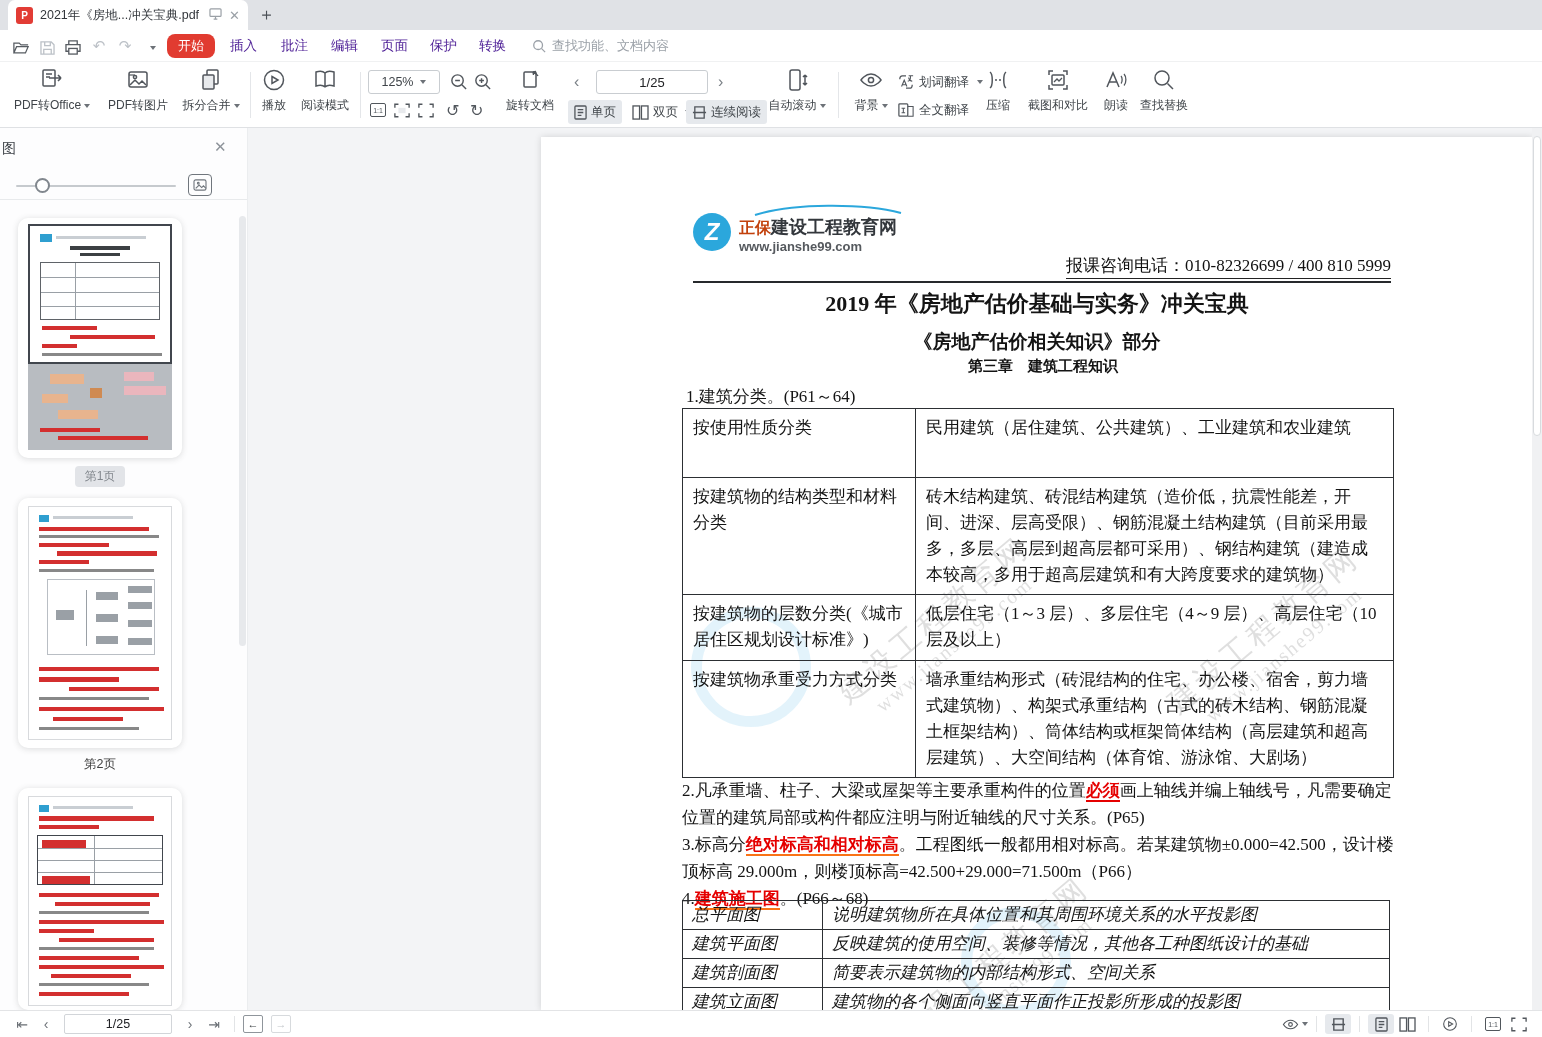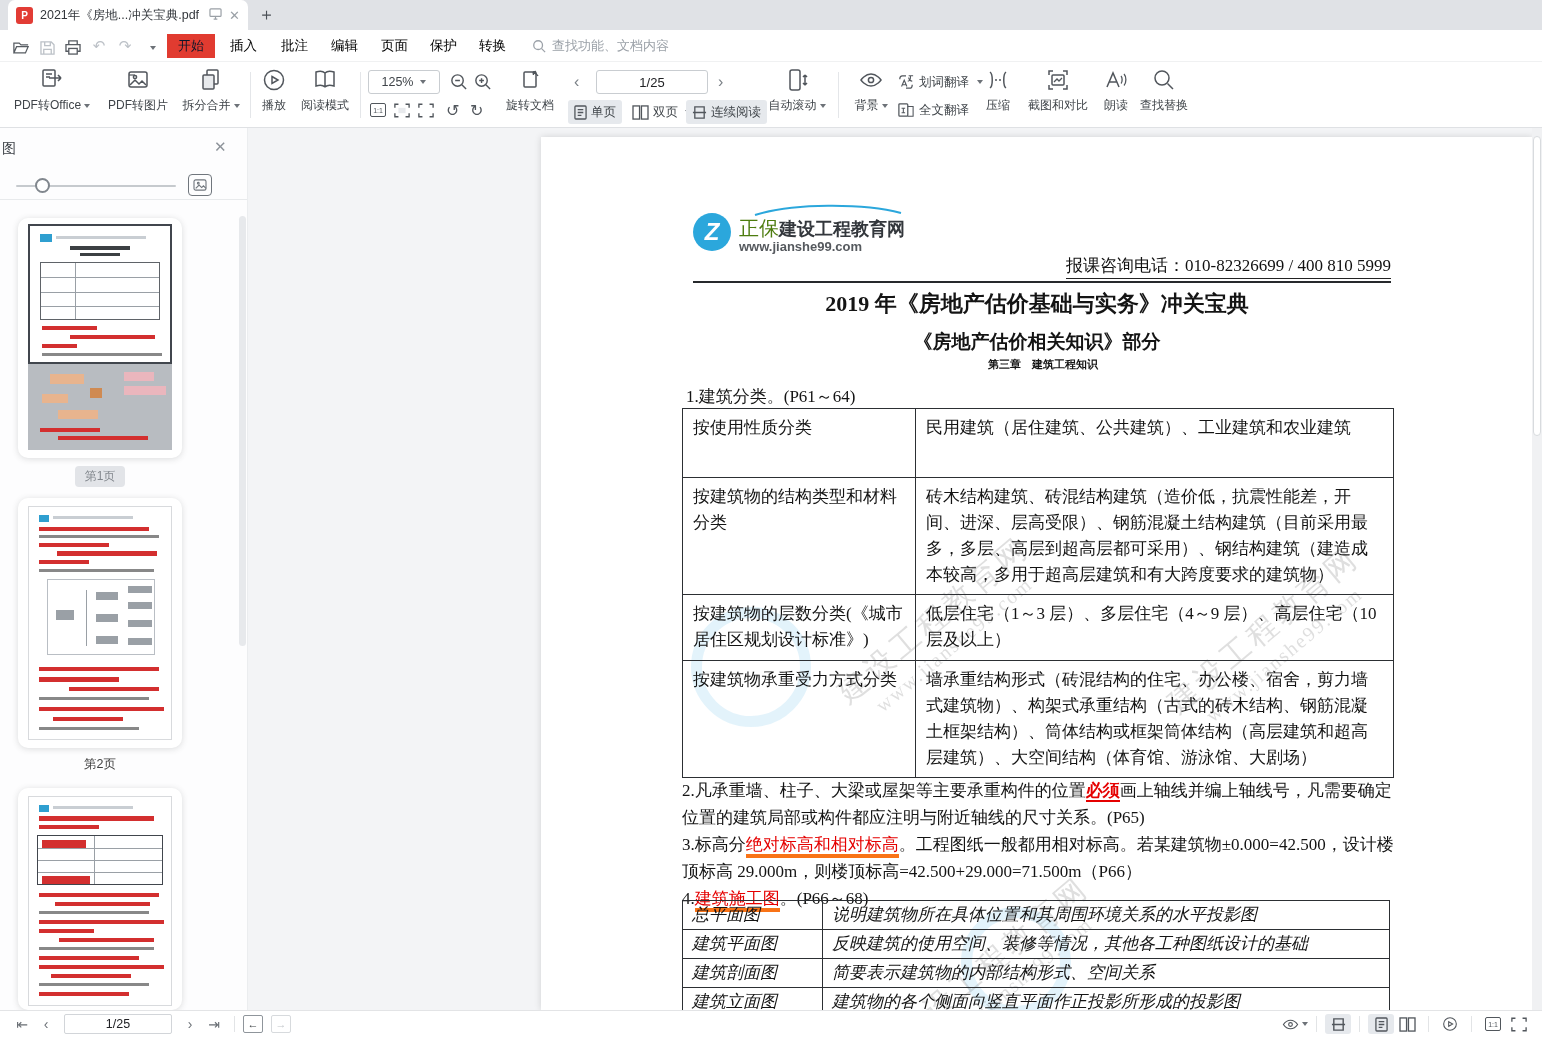--- a/index.html
+++ b/index.html
@@ -14,22 +14,22 @@
 .tabglyph { color:#9aa0a6; font-size:13px; line-height:1; flex:0 0 auto; cursor:pointer; }
 .newtab { position:absolute; left:258px; top:3px; font-size:17px; color:#4a4f55; cursor:pointer; }
 
 
 .menurow { position:absolute; left:0; top:30px; width:100%; height:32px; background:#fff; border-bottom:1px solid #f0f1f2; }
 .qat { position:absolute; top:0; height:32px; display:flex; align-items:center; }
 .qicon { width:26px; text-align:center; color:#575c62; font-size:15px; cursor:pointer; }
 .qicon svg { vertical-align:middle; }
 .dis { color:#bcc1c7; }
 .dis svg { stroke:#bcc1c7 !important; }
-.startpill { position:absolute; left:167px; top:4px; width:48px; height:24px; background:#e13b30; border-radius:0; color:#0f172a; font-size:13px; display:flex; align-items:center; justify-content:center; cursor:pointer; }
-.mitem { position:absolute; top:0; height:32px; display:flex; align-items:center; font-size:13.5px; color:#000000; cursor:pointer; }
+.startpill { position:absolute; left:167px; top:4px; width:48px; height:24px; background:#e13b30; border-radius:8px; color:#ffffff; font-size:13px; display:flex; align-items:center; justify-content:center; cursor:pointer; }
+.mitem { position:absolute; top:0; height:32px; display:flex; align-items:center; font-size:13.5px; color:#4c1d95; cursor:pointer; }
 .searchbox { position:absolute; left:532px; top:0; height:32px; display:flex; align-items:center; gap:6px; color:#9ba1a8; font-size:13px; cursor:text; }
 
 
 .ribbon { position:absolute; left:0; top:62px; width:100%; height:66px; background:#fff; border-bottom:1px solid #dfe1e4; }
 .bigbtn { position:absolute; top:6px; text-align:center; cursor:pointer; color:#3f4449; }
 .bigbtn .ic { display:block; margin:0 auto 3px; }
 .blabel { font-size:12px; white-space:nowrap; color:#3f4449; }
 .sep { position:absolute; top:10px; width:1px; height:46px; background:#e4e6e9; }
 .caret { display:inline-block; width:0; height:0; border-left:3.5px solid transparent; border-right:3.5px solid transparent; border-top:4px solid #6d7278; margin-left:3px; vertical-align:middle; }
 .zoomsel { position:absolute; left:368px; top:8px; width:72px; height:24px; border:1px solid #c9cdd1; border-radius:3px; font-size:12.5px; color:#3f4449; display:flex; align-items:center; justify-content:center; gap:4px; cursor:pointer; }
@@ -64,40 +64,40 @@
 
 
 .page { position:absolute; left:293px; top:9px; width:992px; height:873px; background:#fff; box-shadow:0 0 7px rgba(0,0,0,.14); overflow:hidden; font-family:"Liberation Serif","DejaVu Serif",serif; color:#141414; }
 .wm { position:absolute; transform:rotate(-40deg); color:rgba(110,110,110,.22); text-align:center; pointer-events:none; }
 .wm .l1 { font-size:30px; letter-spacing:4px; }
 .wm .l2 { font-size:20px; letter-spacing:2px; }
 .ring { position:absolute; border:11px solid rgba(80,180,230,.16); border-radius:50%; pointer-events:none; }
 .docheader { position:absolute; left:152px; top:70px; width:698px; height:76px; border-bottom:2px solid #26292c; }
 .logoc { position:absolute; left:0; top:6px; width:38px; height:38px; background:#2ba7dc; border-radius:50%; color:#fff; font-weight:bold; font-size:24px; font-style:italic; display:flex; align-items:center; justify-content:center; font-family:"Liberation Sans",sans-serif; }
 .brandrow { position:absolute; left:46px; top:8px; white-space:nowrap; font-family:"Liberation Sans",sans-serif; }
-.brand1 { color:#4d7c0f; font-size:20px; font-weight:normal; }
+.brand1 { color:#c2410c; font-size:16px; font-weight:bold; }
 .brand2 { color:#33373c; font-size:18px; font-weight:bold; }
 .brandsite { position:absolute; left:46px; top:32px; font-size:13px; font-weight:bold; color:#55595e; font-family:"Liberation Sans",sans-serif; }
 .swoosh { position:absolute; left:60px; top:-4px; }
 .phone { position:absolute; right:0; bottom:2px; font-size:17px; color:#111; border-bottom:1px solid #222; padding-bottom:1px; }
 .dtitle { position:absolute; left:0; top:152px; width:100%; text-align:center; font-size:22px; font-weight:bold; }
 .dsub { position:absolute; left:0; top:192px; width:100%; text-align:center; font-size:19px; font-weight:bold; }
-.dchap { position:absolute; left:0; top:220px; width:100%; text-align:center; font-size:11px; font-weight:bold;padding-left:12px; }
+.dchap { position:absolute; left:0; top:220px; width:100%; text-align:center; font-size:15px; font-weight:bold;padding-left:12px; }
 .ditem1 { position:absolute; left:145px; top:248px; font-size:17px; }
 .dtable { position:absolute; left:141px; border-collapse:collapse; table-layout:fixed; font-size:17px; line-height:26px; }
 .dtable td { border:1.2px solid #2c2f33; padding:6px 10px; vertical-align:top; }
 .t1 { top:271px; width:712px; }
 .t1 td:first-child { width:233px; }
 .t2 { top:763px; width:708px; line-height:24px;font-style:italic; }
 .t2 td { padding:2px 9px; }
 .t2 td:first-child { width:140px; }
 .paras { position:absolute; left:141px; top:640px; width:714px; font-size:17px; line-height:27px; }
 .rt-n { color:#141414; }
 .rt-r { color:#e50000; font-weight:bold; border-bottom:2px solid #e50000; }
-.rt-rb { color:#e50000; font-weight:normal; border-bottom:4px solid #f97316; }
+.rt-rb { color:#e50000; font-weight:bold; border-bottom:2px solid #f97316; }
 
 
 .statusbar { position:absolute; left:0; top:1010px; width:100%; height:27px; background:#fff; border-top:1px solid #e3e4e6; }
 .sbl { position:absolute; top:0; height:26px; display:flex; align-items:center; color:#5f6368; }
 .sglyph { font-size:14px; color:#6b7076; width:24px; text-align:center; cursor:pointer; line-height:1; }
 .spagebox { width:108px; height:20px; border:1px solid #d2d5d9; border-radius:2px; text-align:center; font-size:12.5px; color:#202124; margin:0 6px; background:#fff; }
 .ssep { width:1px; height:16px; background:#e2e4e6; margin:0 8px; }
 .navbtn { width:20px; height:18px; border:1px solid #8f959b; border-radius:2px; font-size:11px; display:flex; align-items:center; justify-content:center; color:#3c4043; margin-right:8px; cursor:pointer; }
 .navbtn.dis2 { border-color:#d7dadd; color:#c2c6ca; }
 .sicon { width:26px; height:20px; border-radius:3px; display:flex; align-items:center; justify-content:center; cursor:pointer; color:#51565c; }

